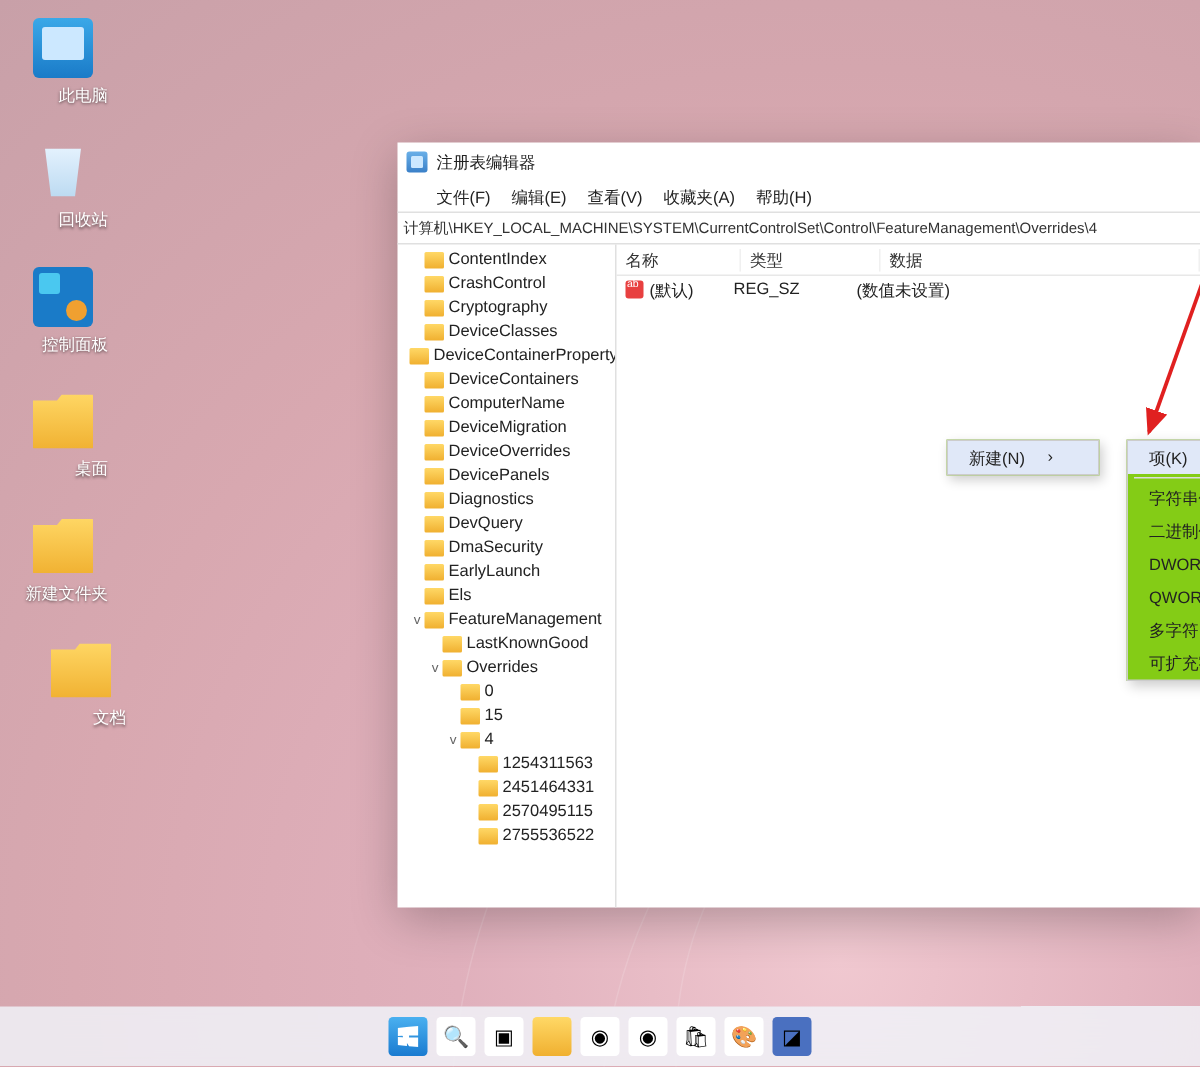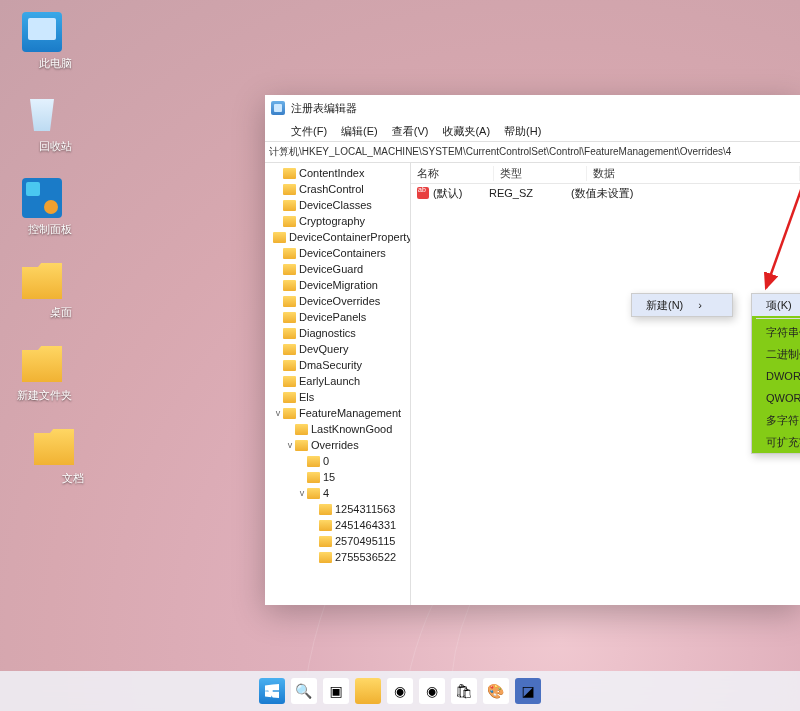--- a/index.html
+++ b/index.html
@@ -108,41 +108,41 @@
             <span>ContentIndex</span>
           </div>
           <div class="node" style="--ind: 8px;">
             <span class="chev"></span>
             <span class="fld"></span>
             <span>CrashControl</span>
           </div>
           <div class="node" style="--ind: 8px;">
             <span class="chev"></span>
             <span class="fld"></span>
+            <span>Cryptography</span>
+          </div>
+          <div class="node" style="--ind: 8px;">
+            <span class="chev"></span>
+            <span class="fld"></span>
             <span>DeviceClasses</span>
           </div>
           <div class="node" style="--ind: 8px;">
             <span class="chev"></span>
             <span class="fld"></span>
-            <span>Cryptography</span>
-          </div>
-          <div class="node" style="--ind: 8px;">
-            <span class="chev"></span>
-            <span class="fld"></span>
             <span>DeviceContainerPropertyUpda</span>
           </div>
           <div class="node" style="--ind: 8px;">
             <span class="chev"></span>
             <span class="fld"></span>
             <span>DeviceContainers</span>
           </div>
           <div class="node" style="--ind: 8px;">
             <span class="chev"></span>
             <span class="fld"></span>
-            <span>DeviceGuard</span>
+            <span>ComputerName</span>
           </div>
           <div class="node" style="--ind: 8px;">
             <span class="chev"></span>
             <span class="fld"></span>
             <span>DeviceMigration</span>
           </div>
           <div class="node" style="--ind: 8px;">
             <span class="chev"></span>
             <span class="fld"></span>
             <span>DeviceOverrides</span>

